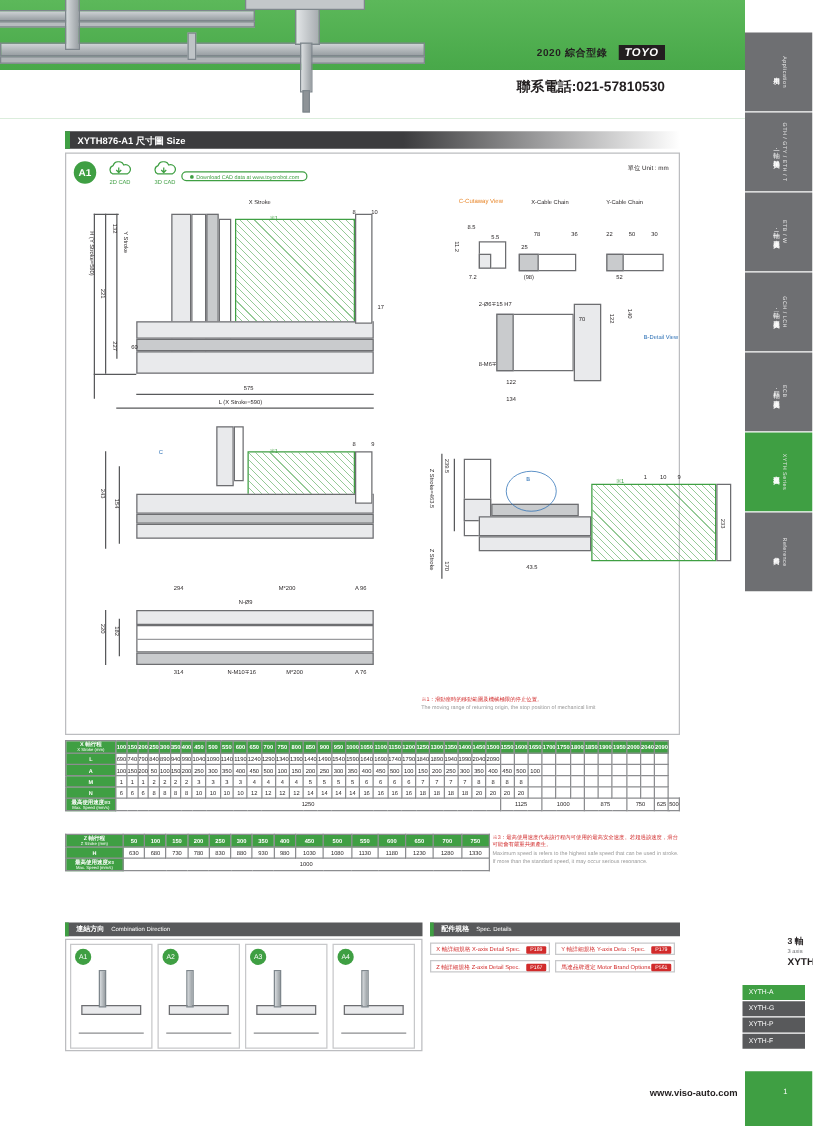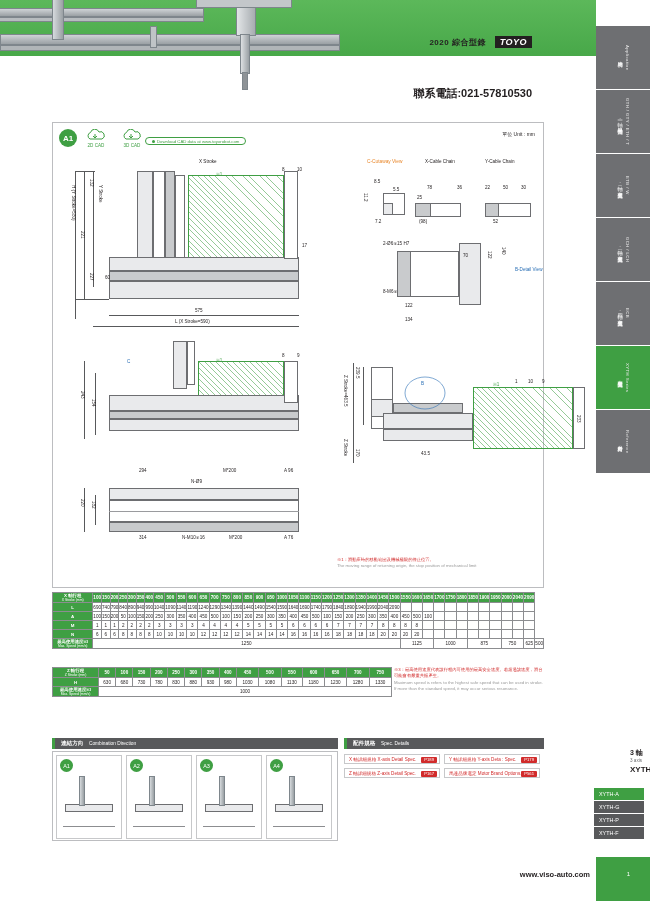--- a/index.html
+++ b/index.html
@@ -19,21 +19,21 @@
   .banner { position:absolute; left:0; top:0; width:548px; height:95px; background:#ffffff; }
   .banner-green { position:absolute; left:0; top:0; width:596px; height:95px;
       background:linear-gradient(180deg,#5cb85a 0%, #49a94a 55%, #3f9f43 100%); }
   .banner-white-bottom { position:absolute; left:0; top:56px; width:596px; height:39px; background:#ffffff; }
   .banner-img { position:absolute; left:0; top:0; width:345px; height:95px; overflow:hidden; }
   .rail { position:absolute; background:linear-gradient(180deg,#cfd3d6,#9aa0a4); border:0.5px solid #7e868c; }
   .railv { position:absolute; background:linear-gradient(90deg,#d6dadd,#9aa0a4); border:0.5px solid #7e868c; }
   .banner-title { position:absolute; right:16px; top:36px; font-size:8px; font-weight:bold; letter-spacing:0.5px; }
   .toyo-logo { display:inline-block; background:#231f20; color:#fff; font-style:italic; font-weight:bold;
       padding:1px 5px; font-size:9px; letter-spacing:0.5px; margin-left:6px; }
-  .phone { position:absolute; right:16px; top:62px; font-size:11px; font-weight:bold; color:#231f20;margin-top:24px; }
+  .phone { position:absolute; right:16px; top:62px; font-size:11px; font-weight:bold; color:#231f20; }
 
   
   .sidetabs { position:absolute; right:0; top:26px; width:54px; }
   .stab { width:54px; height:63px; margin-bottom:1px; background:#6e6f72; color:#fff;
       display:flex; align-items:center; justify-content:center; }
   .stab.active { background:#3f9f43; }
   .stab span { writing-mode:vertical-rl; text-orientation:mixed; font-size:5.2px; line-height:1.5;
       letter-spacing:0.4px; text-align:center; }
   .stab .en { font-size:4.3px; color:#e7e7e7; }
 
@@ -157,20 +157,24 @@
     <div class="stab active">
       <span>直交型機器人</span>
       <span class="en">XYTH Series</span>
     </div>
     <div class="stab">
       <span>參考資料</span>
       <span class="en">Reference</span>
     </div>
   </div>
 
+  <div class="sec-head">
+    <div class="bar"></div>
+    <div class="txt">XYTH876-A1 尺寸圖 Size</div>
+  </div>
 
   <div class="frame">
 
     <div class="a1badge">A1</div>
 
     <div class="cadgrp">
       <div class="cadbtn">
         <div class="cloud">
           <svg viewBox="0 0 44 26">
               <path d="M10 20 A7 7 0 0 1 11 7 A9 9 0 0 1 28 6 A7 7 0 0 1 34 20 Z" fill="none" stroke="#3f9f43" stroke-width="2"></path>

